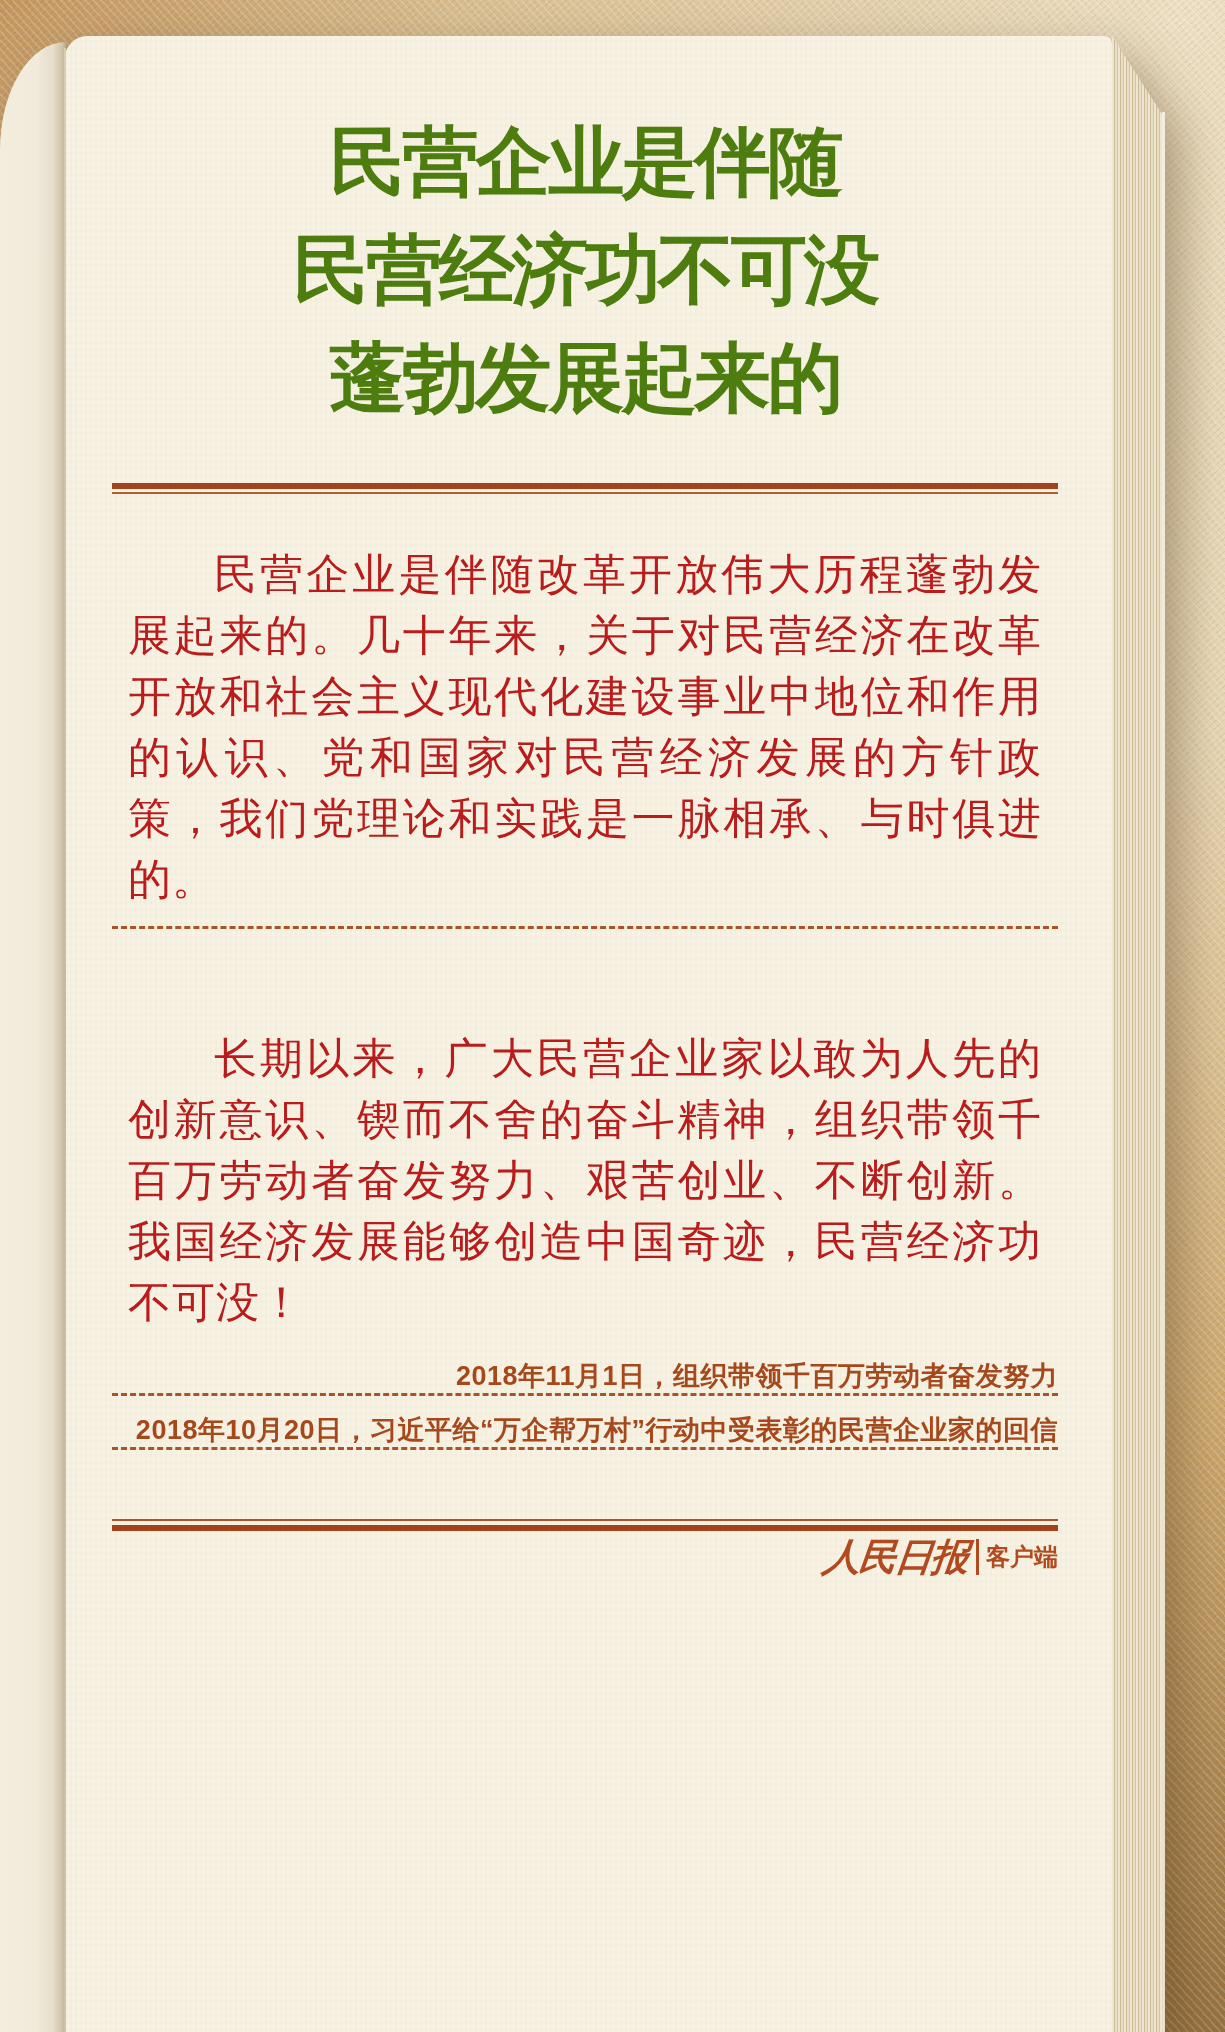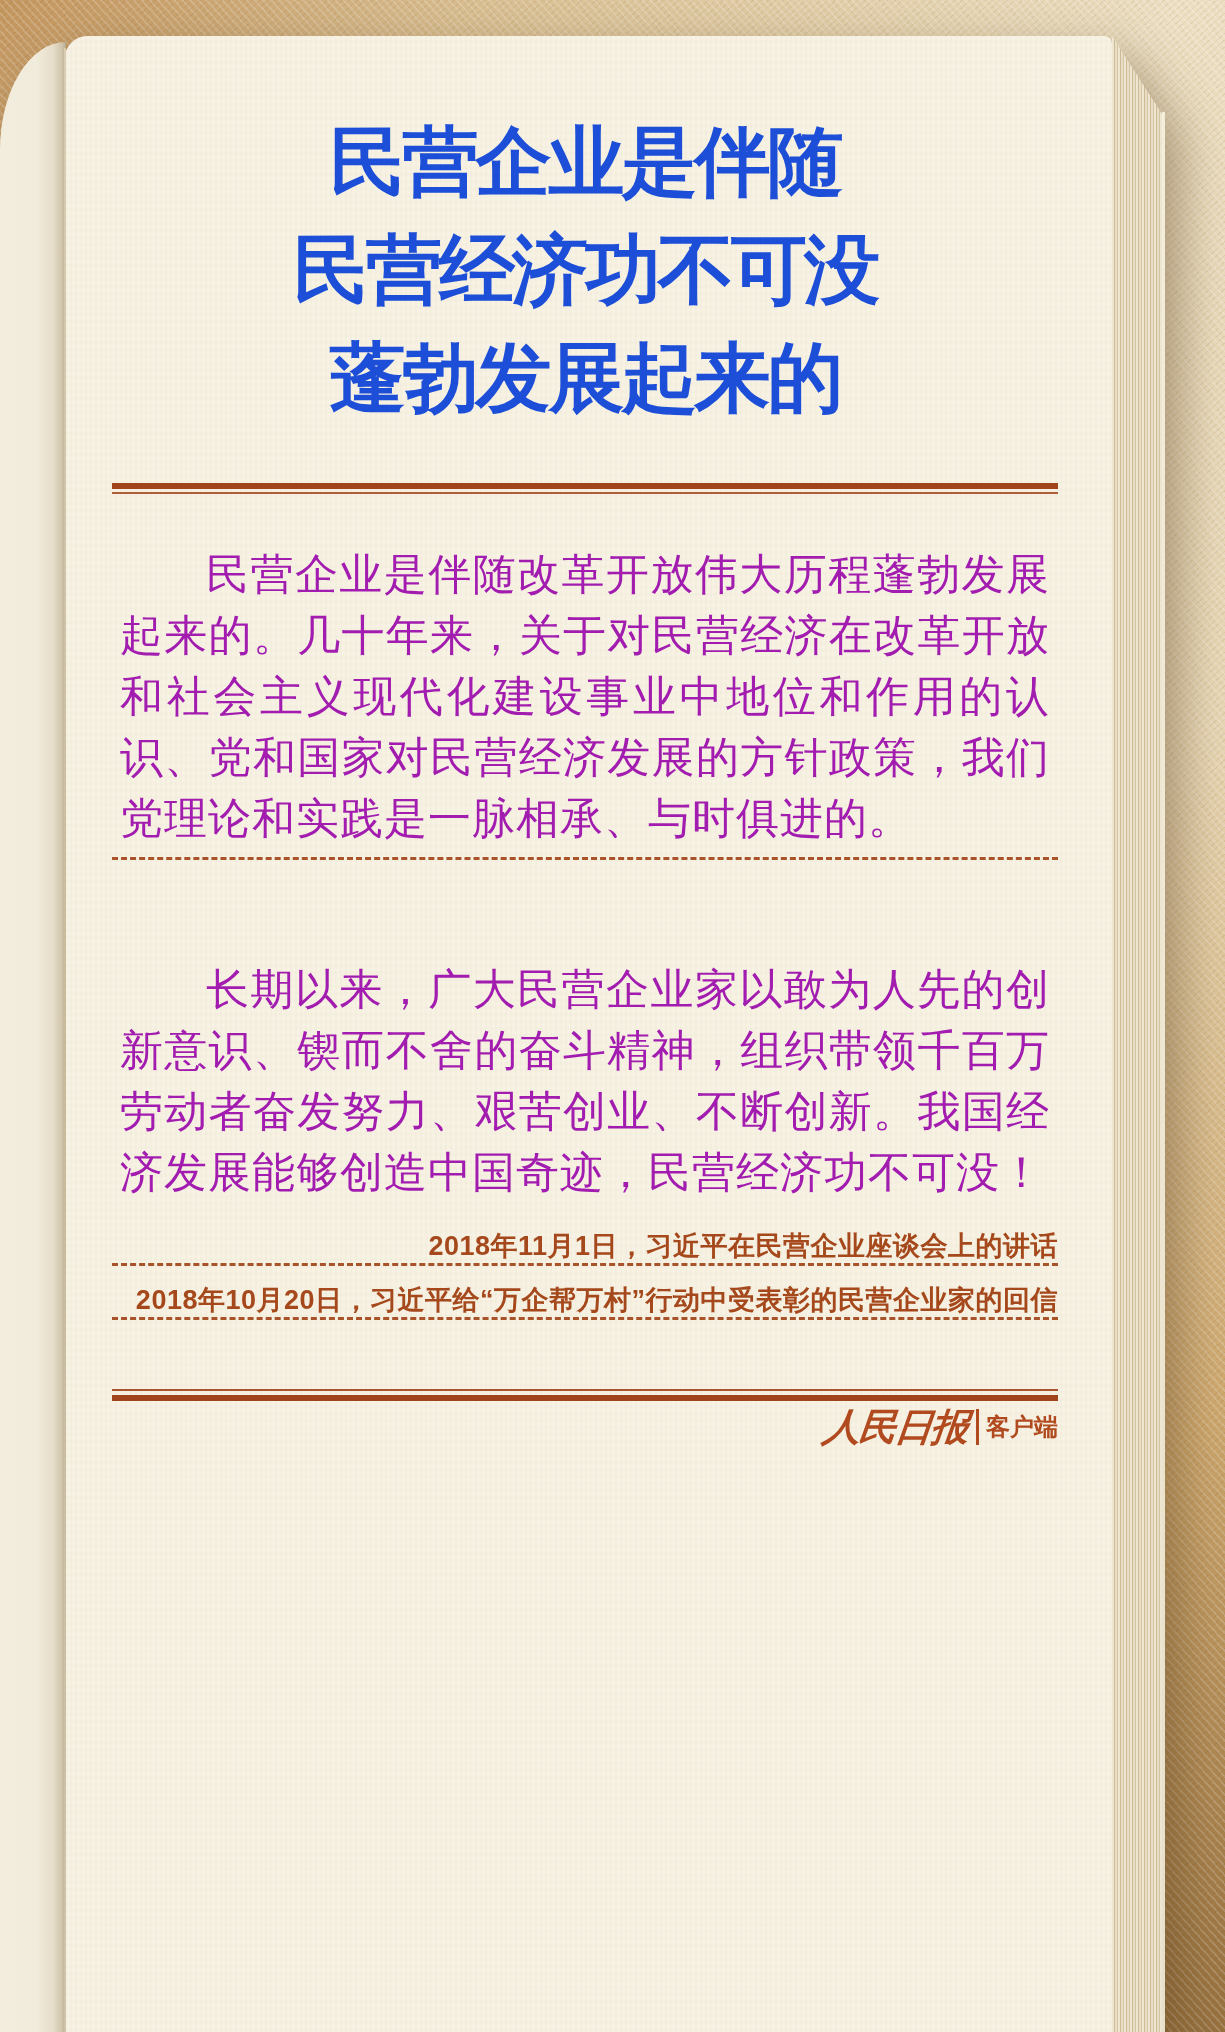--- a/index.html
+++ b/index.html
@@ -67,35 +67,35 @@
     left: 112px; top: 36px; width: 946px;
   }
 
   .title {
     margin-top: 72px;
     text-align: center;
     font-weight: bold;
     font-size: 76px;
     line-height: 108px;
     letter-spacing: -3px;
-    color: #1d4ed8;
+    color: #4d7c0f;
     font-family: "Liberation Sans", "DejaVu Sans", sans-serif;
   }
   .title .tline { display: block; }
 
   .title-rule { margin-top: 26px; }
   .title-rule .thick { height: 6px; background: #a2441b; }
   .title-rule .thin  { height: 2px; background: #a2441b; margin-top: 3px; opacity: .85; }
 
   .quote-text {
-    margin: 8px;
+    margin: 16px;
     font-family: "Liberation Serif", "DejaVu Serif", serif;
     font-size: 43px;
     line-height: 61px;
-    color: #a21caf;
+    color: #b91c1c;
     text-align: justify;
     text-indent: 2em;
     letter-spacing: 1px;
   }
   .q1 .quote-text { margin-top: 50px; }
   .q2 .quote-text { margin-top: 99px; }
   .q3 .quote-text { margin-top: 100px; }
 
   .attribution {
     text-align: right;
@@ -177,21 +177,21 @@
     <div class="thin"></div>
   </div>
 
   <section class="quote q1">
     <p class="quote-text">民营企业是伴随改革开放伟大历程蓬勃发展起来的。几十年来，关于对民营经济在改革开放和社会主义现代化建设事业中地位和作用的认识、党和国家对民营经济发展的方针政策，我们党理论和实践是一脉相承、与时俱进的。</p>
     <div class="dash-rule"></div>
   </section>
 
   <section class="quote q2">
     <p class="quote-text">长期以来，广大民营企业家以敢为人先的创新意识、锲而不舍的奋斗精神，组织带领千百万劳动者奋发努力、艰苦创业、不断创新。我国经济发展能够创造中国奇迹，民营经济功不可没！</p>
-    <div class="attribution">2018年11月1日，习近平在民营企业座谈会上的讲话</div>
+    <div class="attribution">2018年11月1日，组织带领千百万劳动者奋发努力</div>
     <div class="dash-rule"></div>
   </section>
 
   <section class="quote q3">
     <div class="attribution">2018年10月20日，习近平给“万企帮万村”行动中受表彰的民营企业家的回信</div>
     <div class="dash-rule"></div>
   </section>
 
   <div class="footer-rule">
     <div class="thin"></div>

